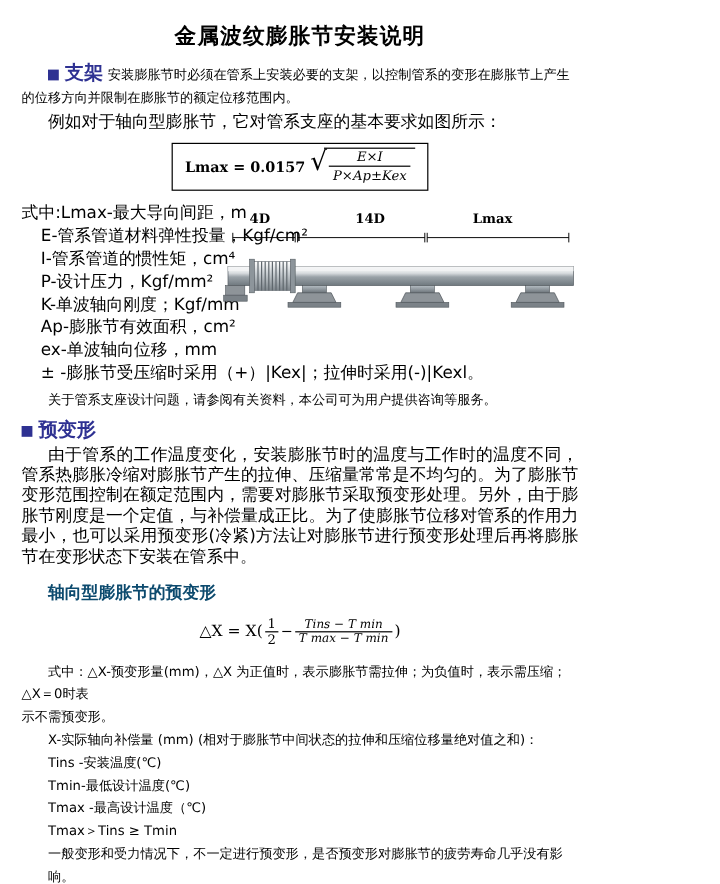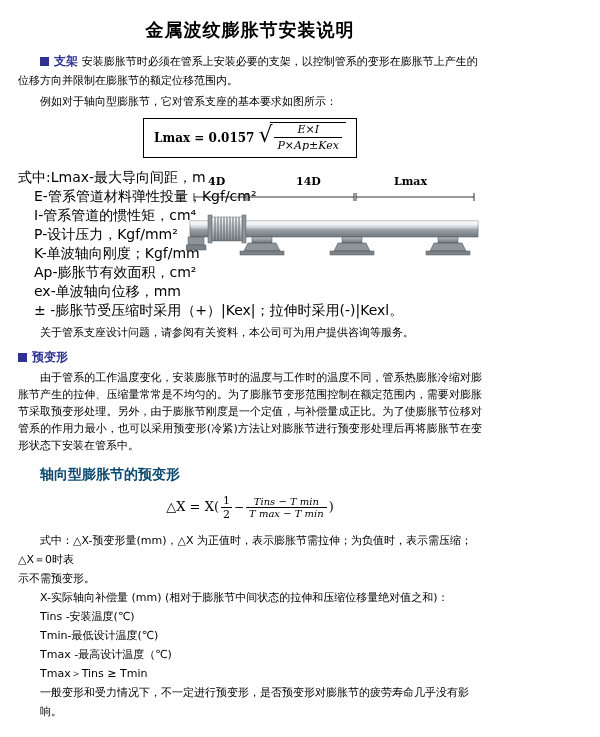--- a/index.html
+++ b/index.html
@@ -23,21 +23,21 @@
   }
   .doc-title {
     text-align: center;
     font-size: 18px;
     font-weight: bold;
     letter-spacing: 1px;
     margin: 8px 0 10px 0;
     font-family: "DejaVu Sans", "Liberation Sans", sans-serif;
   }
   .para {
-    font-size: 11px;
+    font-size: 14px;
     line-height: 17px;
     text-align: justify;
     margin: 0 0 3px 0;
   }
   .indent {
     text-indent: 22px;
   }
   .sq-head {
     font-size: 12px;
     line-height: 18px;
@@ -48,21 +48,21 @@
     display: inline-block;
     width: 9px;
     height: 9px;
     background: #2e3192;
     margin-right: 5px;
     vertical-align: -1px;
   }
   .sq-label {
     color: #2e3192;
     font-weight: bold;
-    font-size: 12px;
+    font-size: 16px;
     margin-top: 26px;
   }
   .sq-rest {
     color: #000;
     font-size: 11px;
     font-weight: normal;
     text-align: center;
   }
   .formula-box {
     margin: 8px 0 10px 0;

